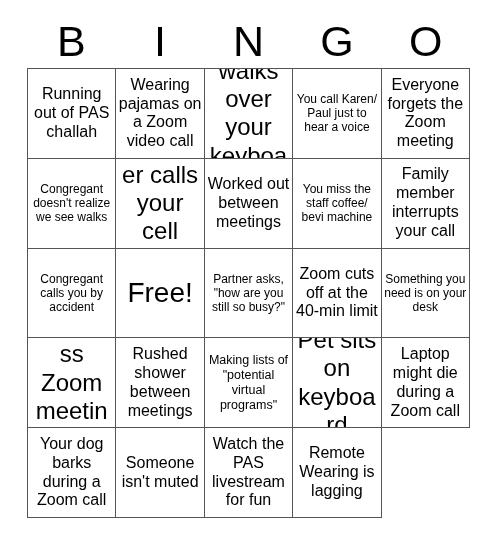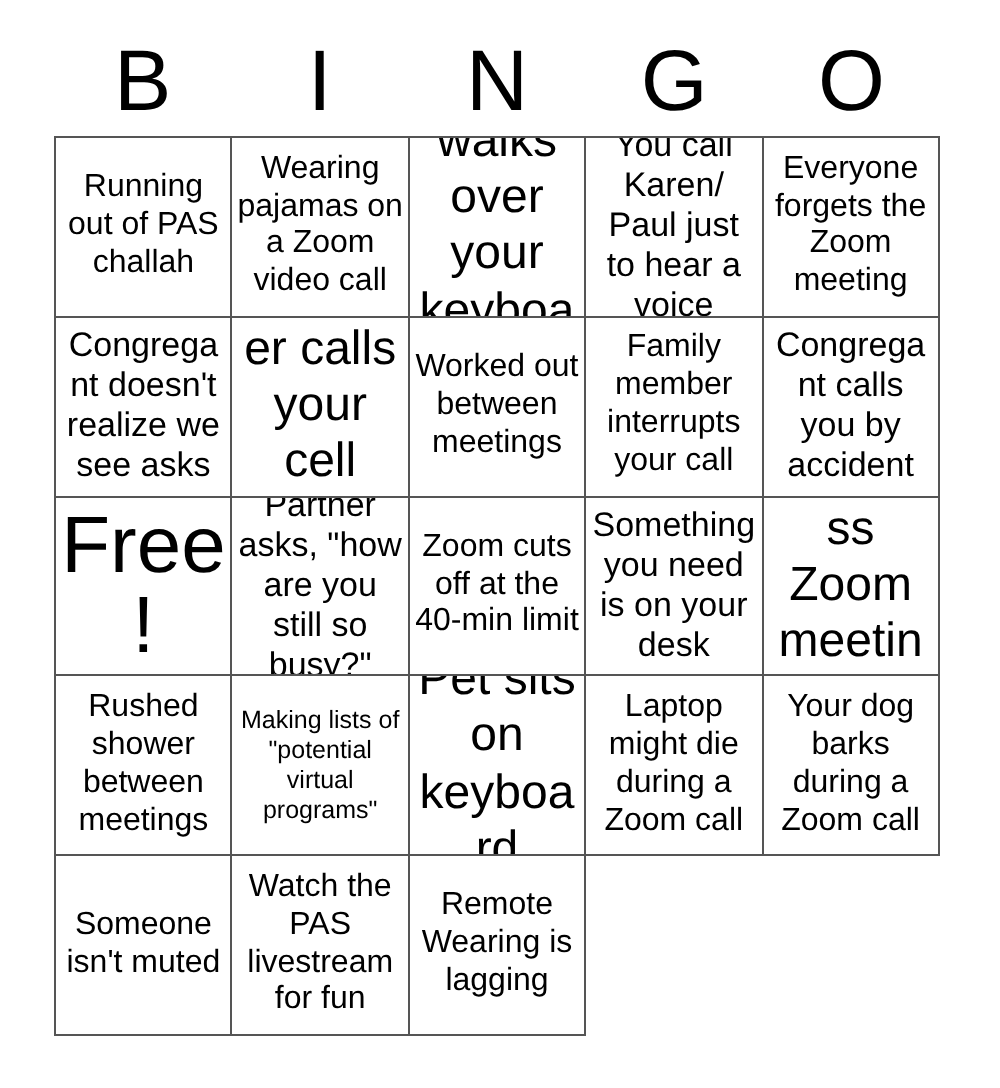--- a/index.html
+++ b/index.html
@@ -64,24 +64,24 @@
   }
   .cell-text {
     display: block;
     width: 100%;
     text-align: center;
     line-height: 1.18;
     word-wrap: break-word;
     hyphens: none;
   }
   .fs-xs { font-size: 12.5px; }
-  .fs-s  { font-size: 17px; }
+  .fs-s  { font-size: 12px; }
   .fs-m  { font-size: 16px; }
   .fs-l  { font-size: 24px; }
-  .fs-free { font-size: 40px; line-height: 1.0; }
+  .fs-free { font-size: 28px; line-height: 1.0; }
 </style>
 </head>
 <body>
 
 <div id="card">
 
   <div id="header-row">
     <div class="header-letter">B</div>
     <div class="header-letter">I</div>
     <div class="header-letter">N</div>
@@ -101,27 +101,30 @@
         <span class="cell-text fs-l">Pet walks over your keyboard</span>
       </div>
     <div class="cell">
         <span class="cell-text fs-s">You call Karen/ Paul just to hear a voice</span>
       </div>
     <div class="cell">
         <span class="cell-text fs-m">Everyone forgets the Zoom meeting</span>
       </div>
 
     <div class="cell">
-        <span class="cell-text fs-s">Congregant doesn't realize we see asks</span>
+        <span class="cell-text fs-s">Congregant doesn't realize we see walks</span>
       </div>
     <div class="cell">
         <span class="cell-text fs-l">Coworker calls your cell phone</span>
       </div>
     <div class="cell">
         <span class="cell-text fs-m">Worked out between meetings</span>
+      </div>
+    <div class="cell">
+        <span class="cell-text fs-s">You miss the staff coffee/ bevi machine</span>
       </div>
 
     <div class="cell">
         <span class="cell-text fs-m">Family member interrupts your call</span>
       </div>
     <div class="cell">
         <span class="cell-text fs-s">Congregant calls you by accident</span>
       </div>
     <div class="cell">
         <span class="cell-text fs-free">Free!</span>

